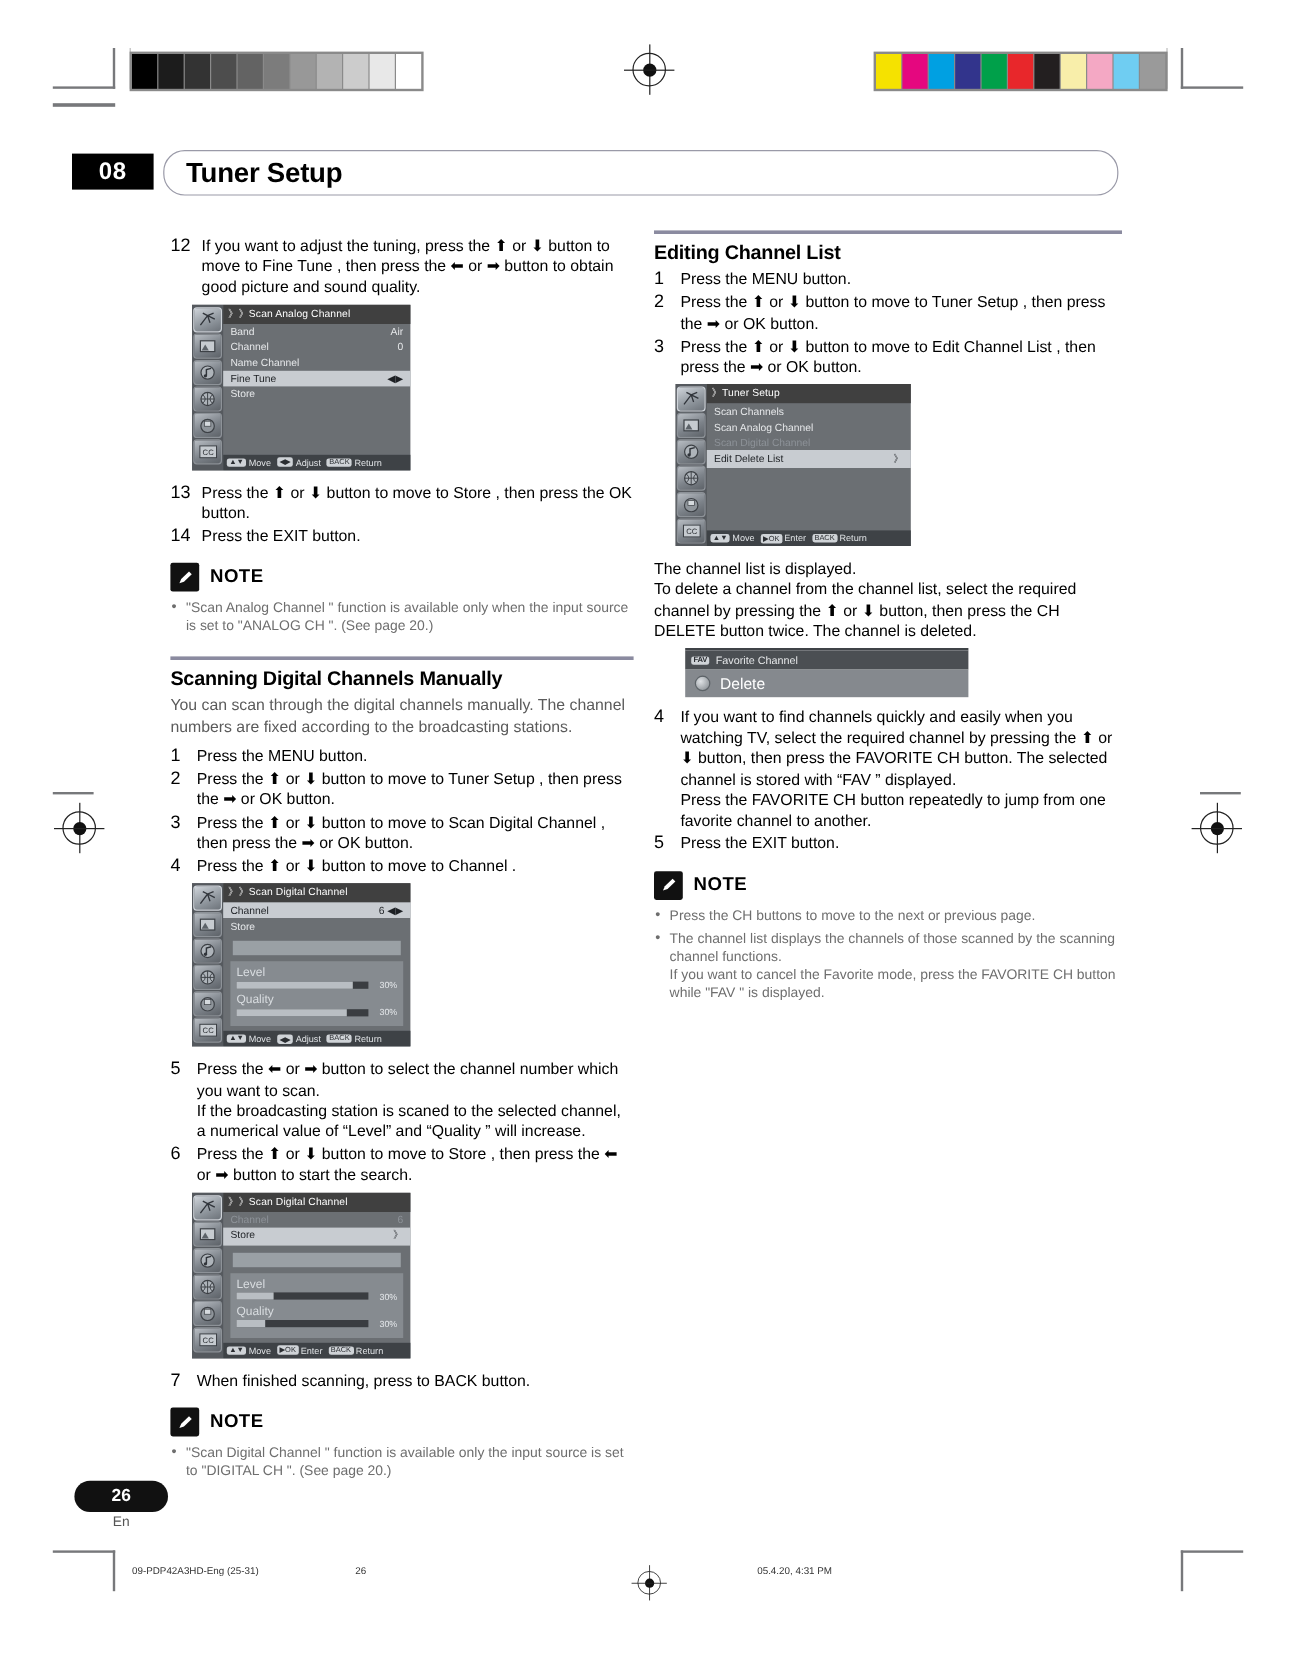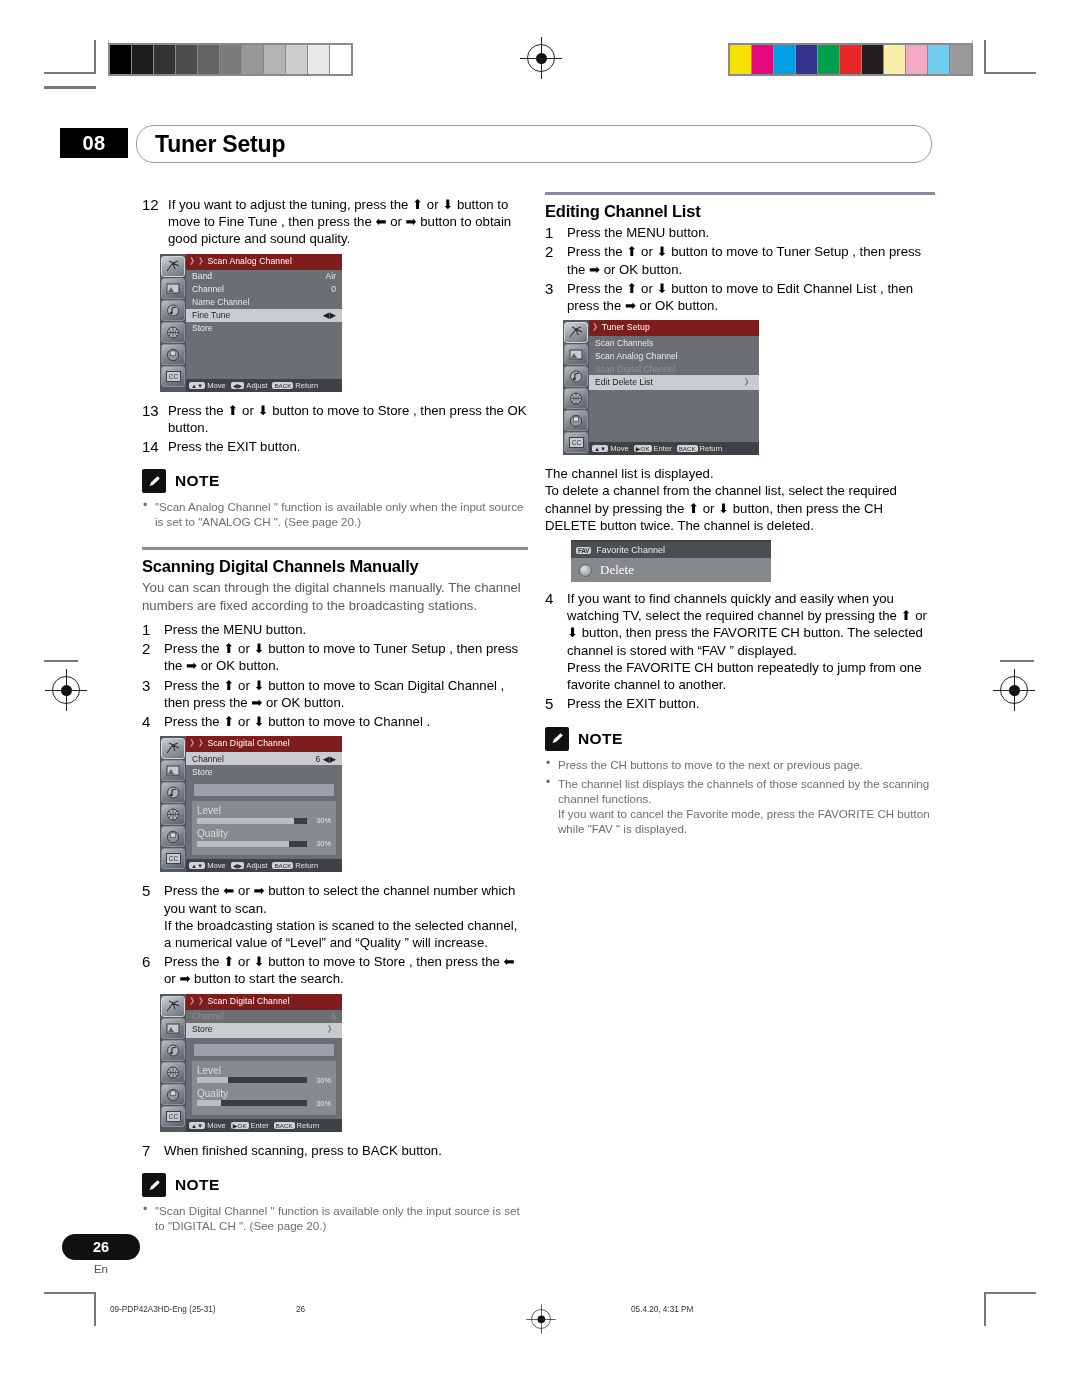--- a/index.html
+++ b/index.html
@@ -52,41 +52,41 @@
        font-size:8.6px;color:#e8e8ea;}
   .osd.wide{width:196px;}
   .osd-row{display:flex;}
   .osd-side{width:26px;background:#55595e;display:flex;flex-direction:column;align-items:center;padding-top:2px;}
   .osd-ico{width:22px;height:19px;margin-bottom:1px;border-radius:3px;
            background:linear-gradient(155deg,#b9bec4,#7d838a 55%,#5d6268);
            border:1px solid #8d9298;display:flex;align-items:center;justify-content:center;
            font-size:9px;color:#3c4046;overflow:hidden;}
   .osd-ico.sel{background:linear-gradient(155deg,#cfd4da,#939aa1 55%,#6d737a);border-color:#cfd4da;}
   .osd-body{flex:1;padding:0 0 0 0;}
-  .osd-title{background:#7f1d1d;color:#fff;padding:2px 4px;font-size:8.6px;letter-spacing:0.1px;}
+  .osd-title{background:#404040;color:#fff;padding:2px 4px;font-size:8.6px;letter-spacing:0.1px;}
   .osd-item{display:flex;justify-content:space-between;padding:1.5px 6px 1.5px 6px;color:#e6e8ea;}
   .osd-item.dim{color:#8d9298;}
   .osd-item.hl{background:#c8ccd1;color:#1d2024;}
   .osd-blank{height:44px;}
   .osd-foot{background:#3e4246;color:#dfe2e5;font-size:7.6px;padding:2px 3px;display:flex;gap:5px;align-items:center;}
   .pill{display:inline-block;background:#cfd3d7;color:#2a2d31;border-radius:2px;font-size:6.4px;
         padding:0 2px;font-weight:bold;letter-spacing:-0.2px;}
   .arrcap{display:inline-block;background:#cfd3d7;color:#2a2d31;border-radius:2px;font-size:6.2px;padding:0 2px;}
 
   .meterbox{background:#868b90;margin:5px 6px 4px 6px;padding:4px 5px;}
   .mlabel{font-size:10px;color:#d9dde0;}
   .mrow{display:flex;align-items:center;gap:4px;margin-bottom:3px;}
   .mbar{flex:1;height:6px;background:#3a3d41;position:relative;}
   .mbar i{position:absolute;left:0;top:0;bottom:0;background:#b9bec3;}
   .mval{font-size:7.4px;color:#e6e9ec;width:20px;text-align:right;}
   .wideslot{background:#9aa0a5;height:12px;margin:6px 8px 2px 8px;}
 
-  .favpanel{width:200px;margin:6px 0 8px 26px;}
+  .favpanel{width:236px;margin:6px 0 8px 26px;}
   .favpanel .bar1{background:#4b4f53;color:#e6e8ea;font-size:9px;padding:3px 5px;display:flex;align-items:center;gap:5px;}
-  .favpanel .bar2{background:#85898e;color:#fff;font-size:13px;padding:4px 8px;display:flex;align-items:center;gap:8px;font-family:Liberation Serif, serif;}
+  .favpanel .bar2{background:#85898e;color:#fff;font-size:13px;padding:4px 8px;display:flex;align-items:center;gap:8px;}
   .radio{width:11px;height:11px;border-radius:50%;background:radial-gradient(circle at 35% 35%,#dfe2e5,#7f858a);
          border:1px solid #5d6368;display:inline-block;}
   .topline{height:2px;background:#3f4347;}
 
   
   .pnum{position:absolute;left:62px;top:1234px;width:78px;height:26px;background:#111;border-radius:13px;
         color:#fff;font-weight:bold;font-size:14.5px;display:flex;align-items:center;justify-content:center;}
   .pnum-en{position:absolute;left:62px;top:1263px;width:78px;text-align:center;font-size:11.5px;color:#555;}
 
   .foot{position:absolute;top:1305px;font-size:8.2px;color:#333;}

